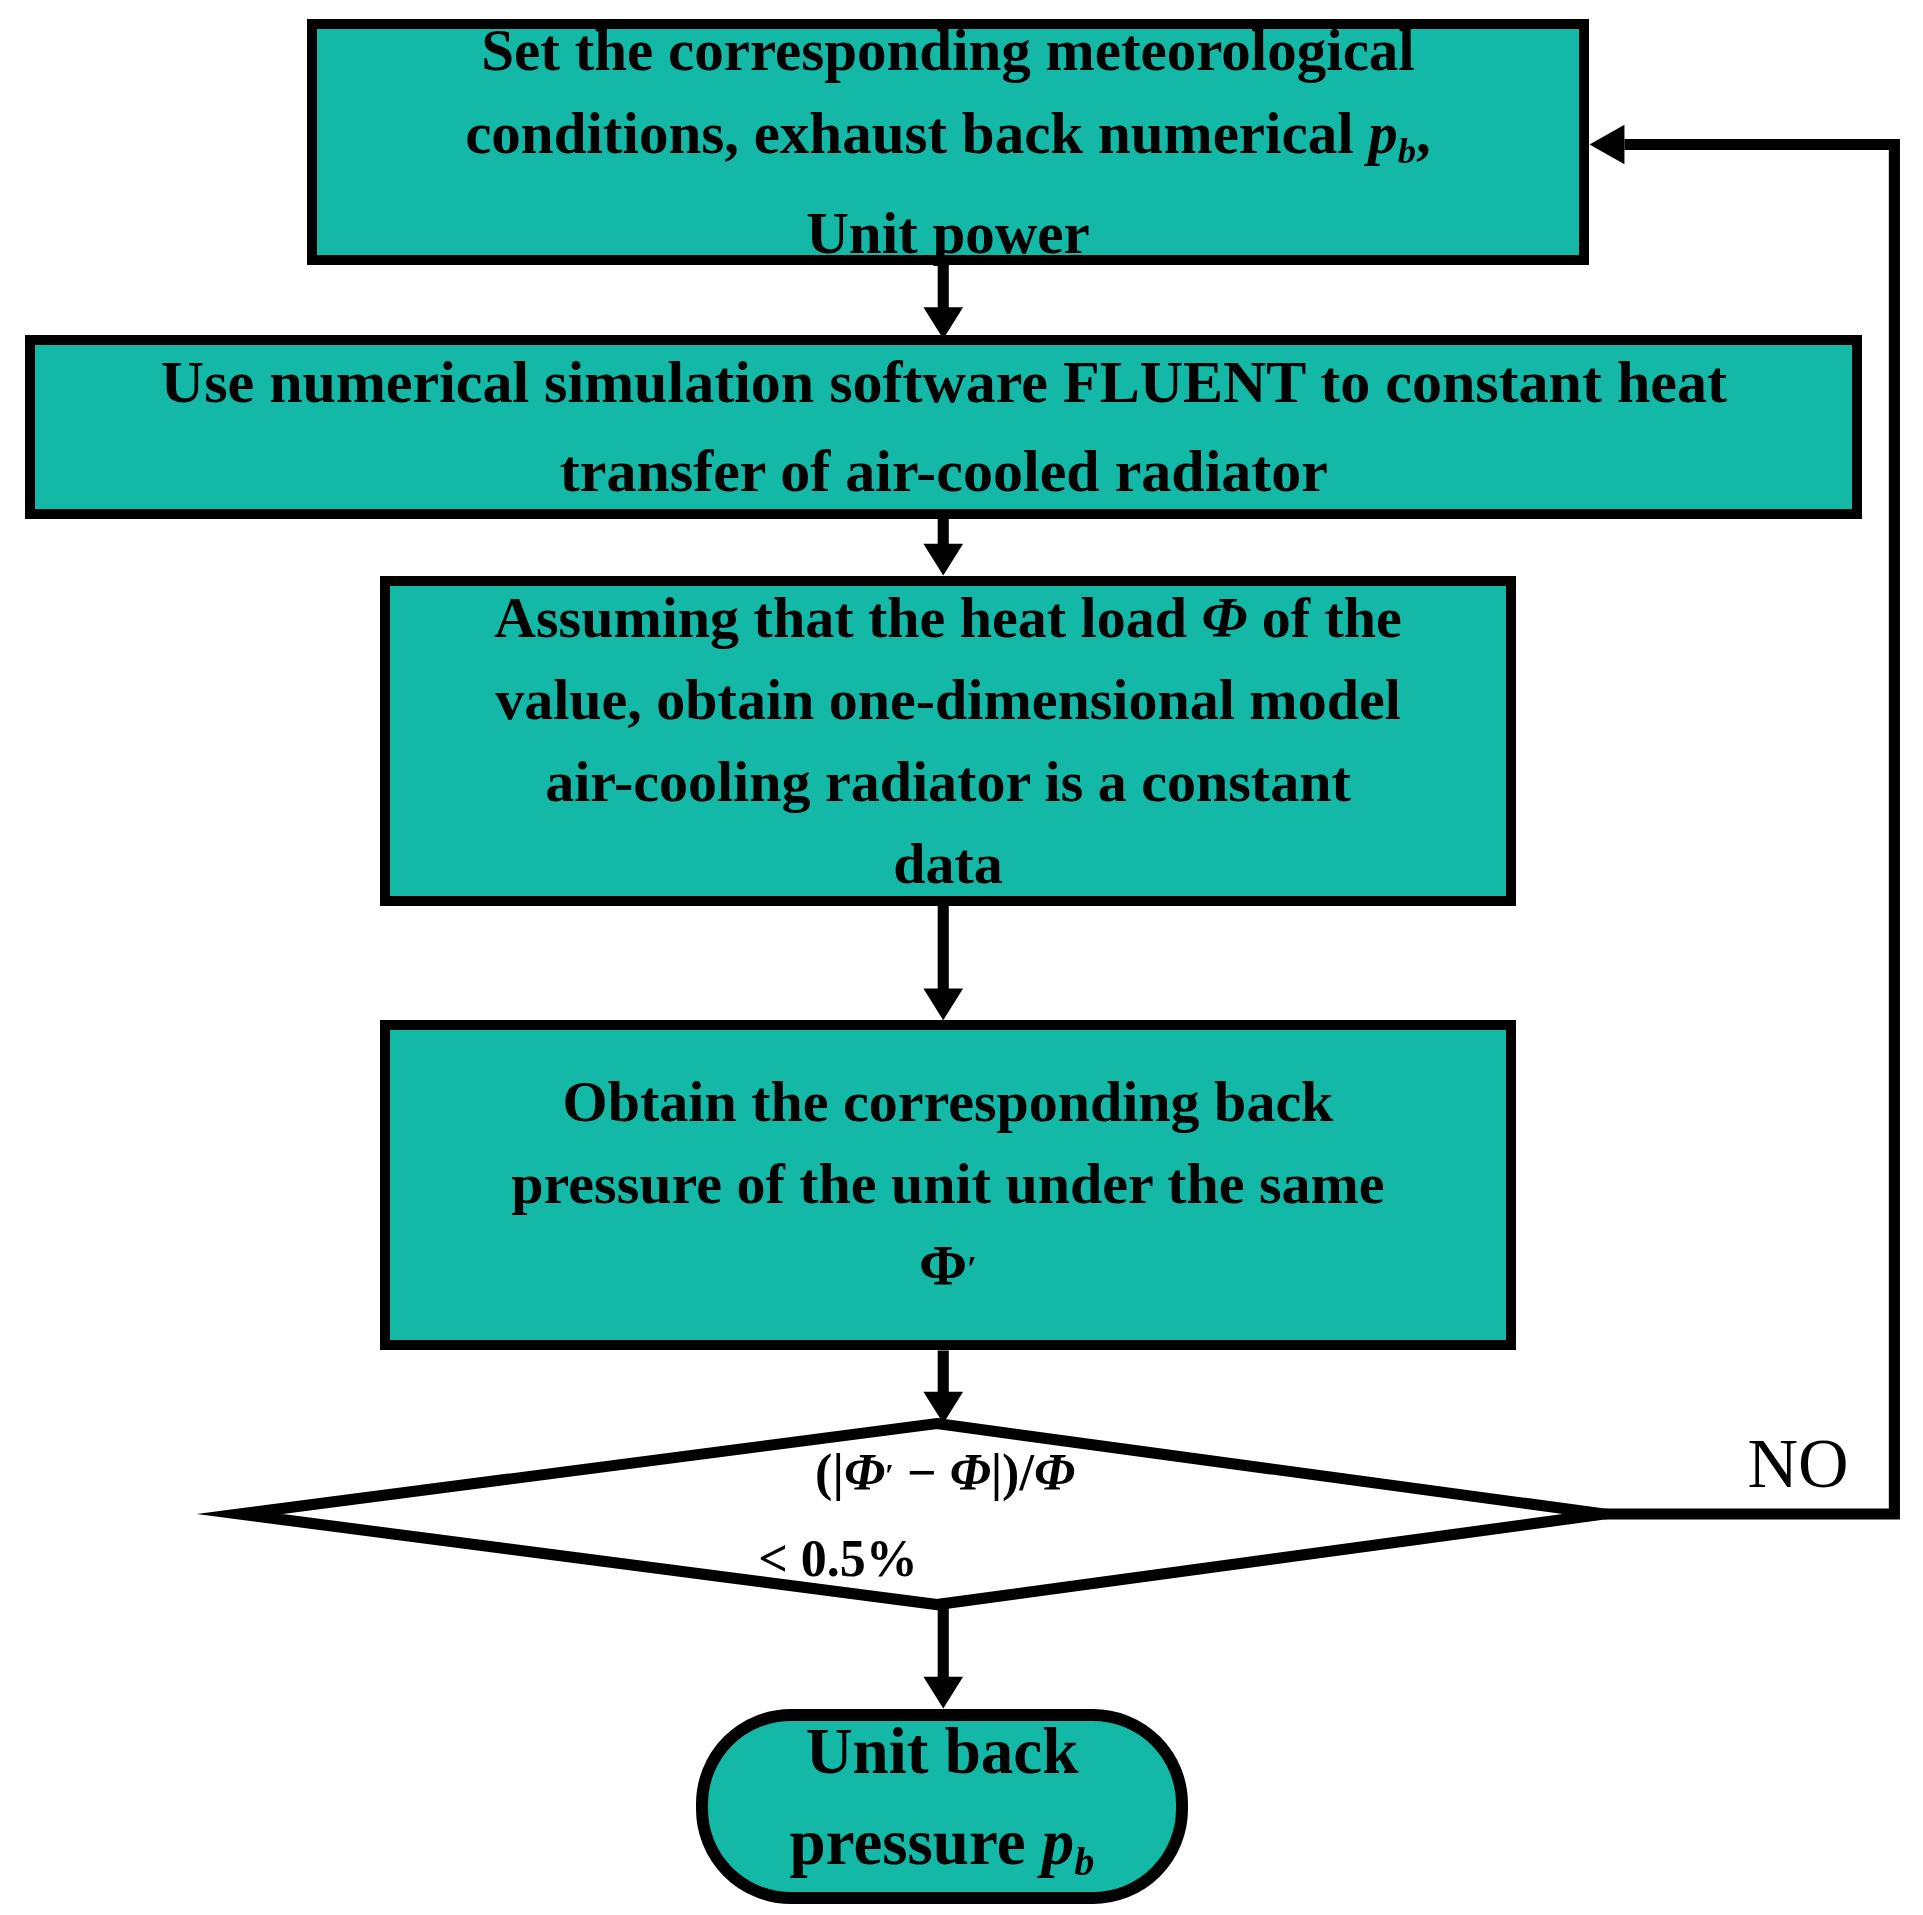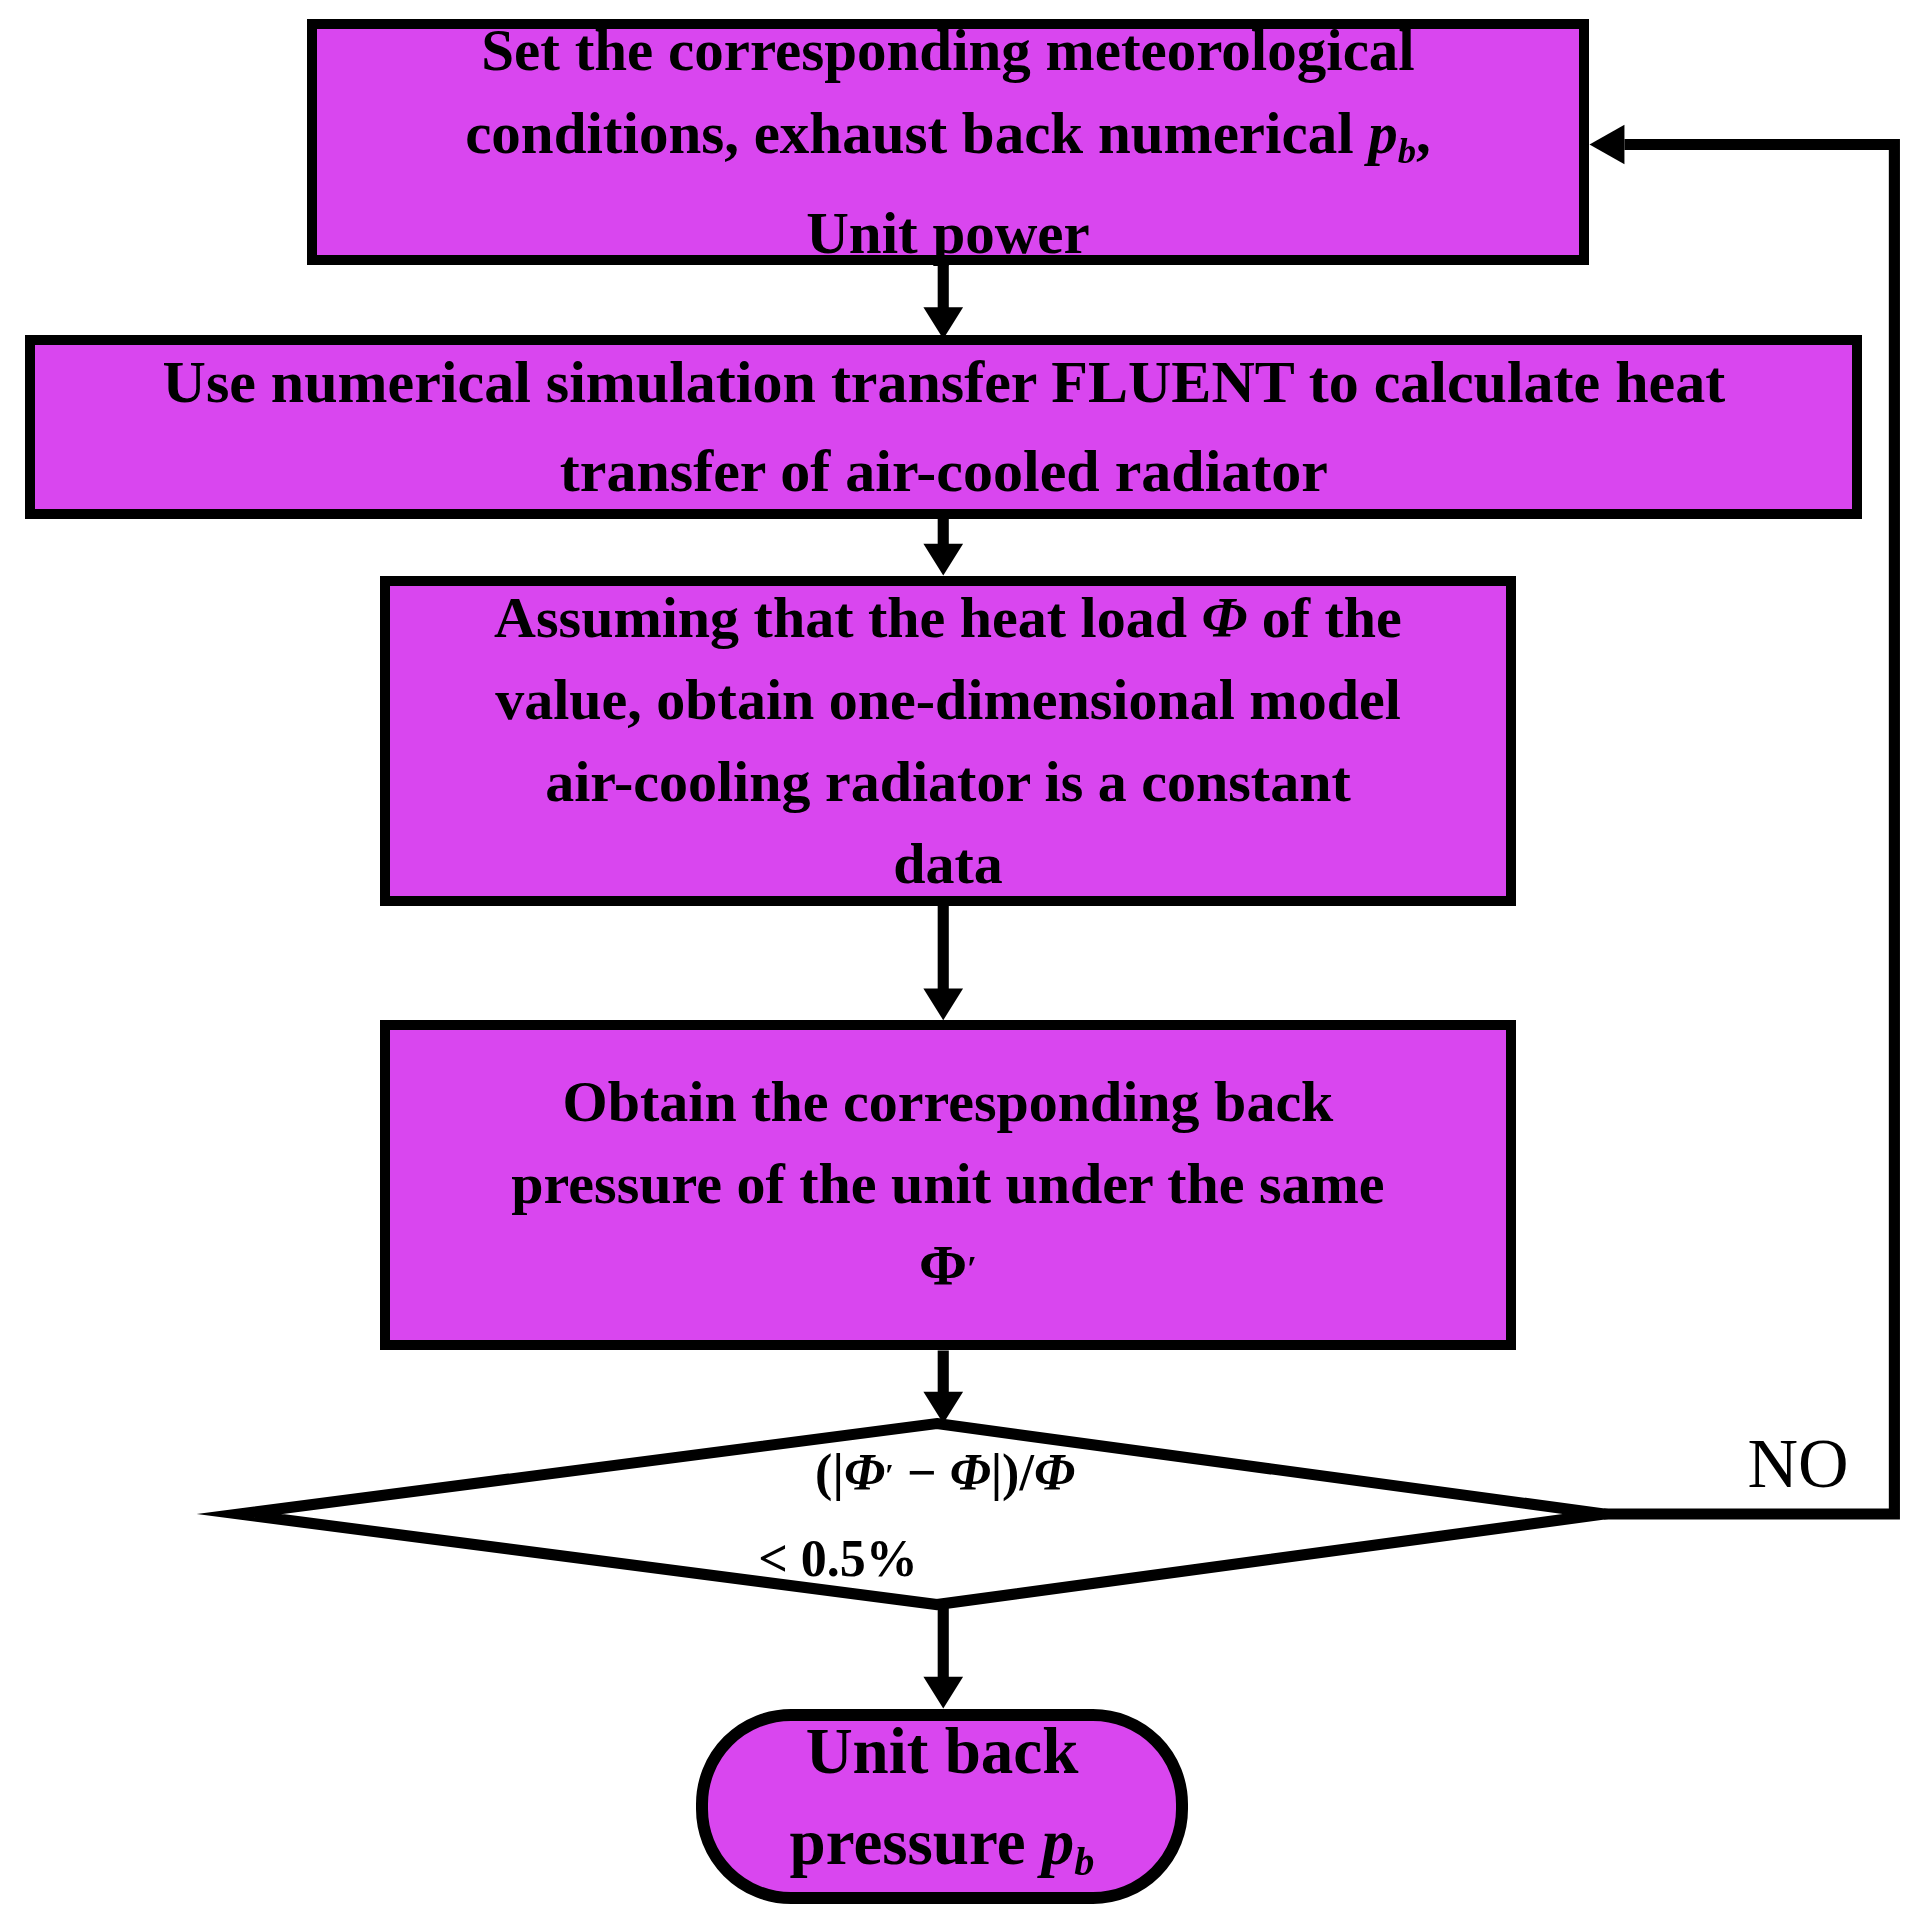--- a/index.html
+++ b/index.html
@@ -8,21 +8,21 @@
     width:1923px; height:1915px;
     background:#ffffff;
     color:#000;
     font-family:"Liberation Serif","DejaVu Serif",serif;
     overflow:hidden;
   }
   .node {
     position:absolute;
     box-sizing:border-box;
     border:10.3px solid #000;
-    background:#d946ef;
+    background:#14b8a6;
     display:flex; flex-direction:column;
     justify-content:center; align-items:center;
     text-align:center;
     font-weight:bold;
   }
   .line { display:block; white-space:nowrap; }
   #box-set       { left:307px;  top:19px;   width:1282px; height:246px; font-size:59px; line-height:83px; }
   #box-fluent    { left:25.4px;   top:335px;  width:1837px; height:184px; font-size:60px; line-height:89px; }
   #box-assume    { left:380px;  top:576px;  width:1136px; height:330px; font-size:58px; line-height:82px; }
   #box-matlab    { left:380px;  top:1020px; width:1136px; height:330px; font-size:58px; line-height:82px; }
@@ -71,21 +71,21 @@
     <polygon points="1180,1793 2020,1907 1180,2021 302,1907" fill="#ffffff" stroke="#000000" stroke-width="14" stroke-miterlimit="12"></polygon>
   </svg>
 
   <div class="node" id="box-set">
     <span class="line">Set the corresponding meteorological</span>
     <span class="line"><span>conditions, exhaust back numerical </span><span class="mvar">p</span><span class="msub">b</span><span>,</span></span>
     <span class="line">Unit power</span>
   </div>
 
   <div class="node" id="box-fluent">
-    <span class="line">Use numerical simulation transfer FLUENT to calculate heat</span>
+    <span class="line">Use numerical simulation software FLUENT to constant heat</span>
     <span class="line">transfer of air-cooled radiator</span>
   </div>
 
   <div class="node" id="box-assume">
     <span class="line"><span>Assuming that the heat load </span><span class="mvar">Φ</span><span> of the</span></span>
     <span class="line">value, obtain one-dimensional model</span>
     <span class="line">air-cooling radiator is a constant</span>
     <span class="line">data</span>
   </div>
 

